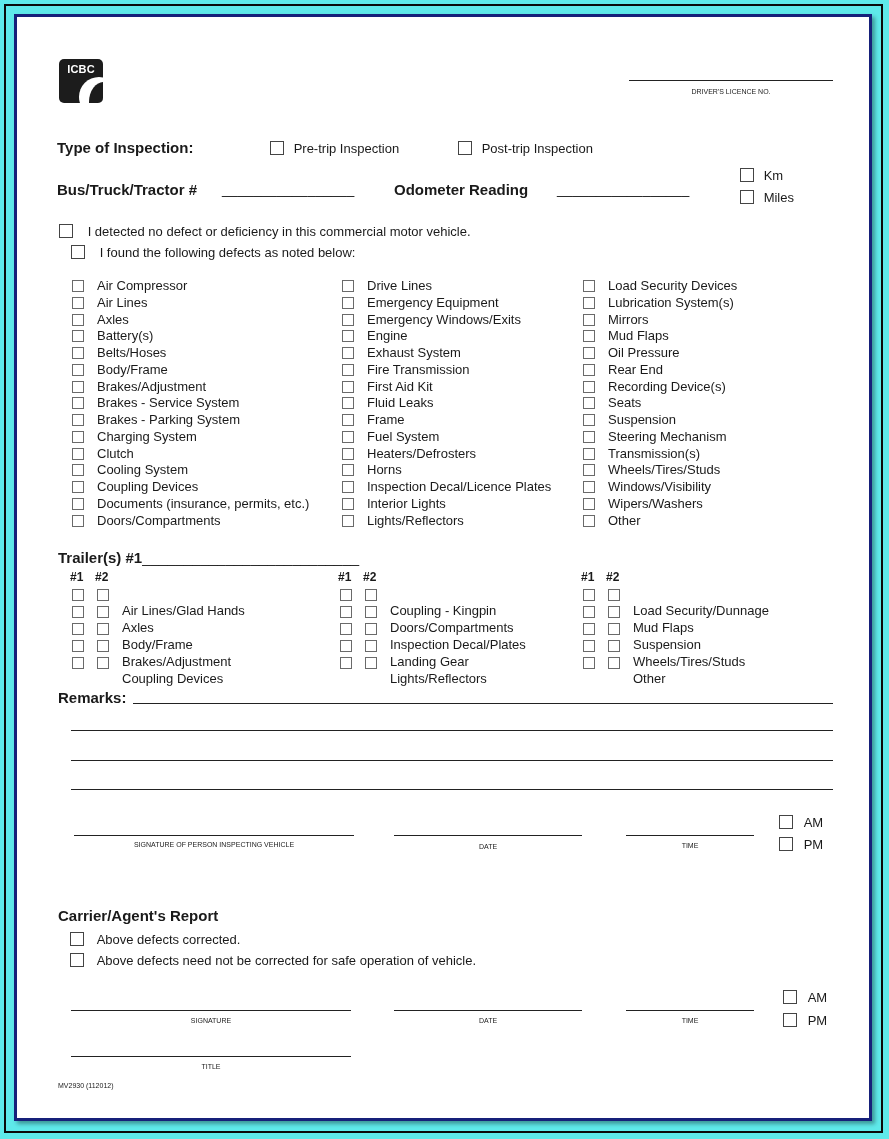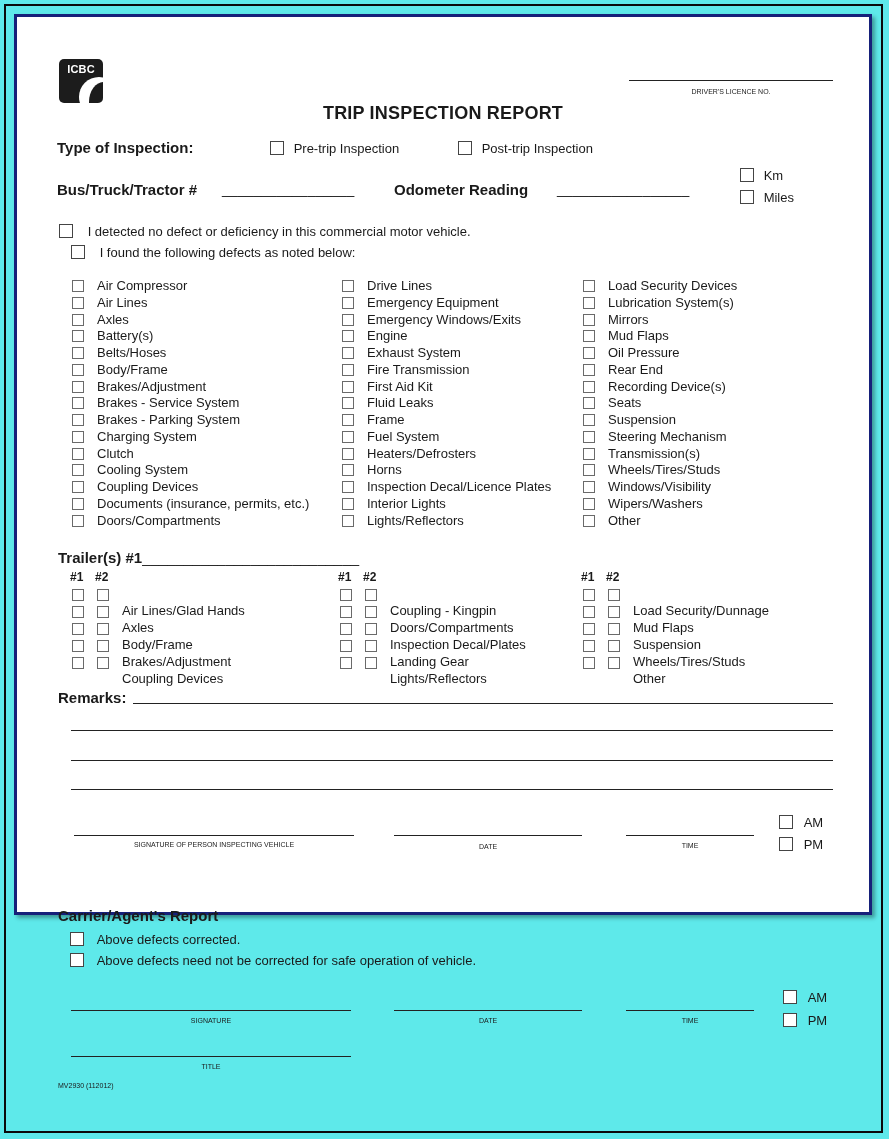--- a/index.html
+++ b/index.html
@@ -2,21 +2,21 @@
 <html><head>
 <meta charset="utf-8">
 <style>
   html, body { margin:0; padding:0; }
   body {
     width:889px; height:1139px; background:#5ee9ea; position:relative;
     font-family:"Liberation Sans", sans-serif; color:#1a1a1a; overflow:hidden;
   }
   .outer-line { position:absolute; left:4px; top:4px; width:879px; height:1129px; border:2px solid #0a0a0a; box-sizing:border-box; }
   .page {
-    position:absolute; left:14px; top:14px; width:858px; height:901px;
+    position:absolute; left:14px; top:14px; width:858px; height:1107px;
     background:#ffffff; border:3px solid #16207a; box-sizing:border-box;
     box-shadow: 3px 3px 4px rgba(0,0,0,0.35);
   }
   .abs { position:absolute; }
   .cb { display:inline-block; width:12px; height:12px; border:1px solid #6a6a6a; box-sizing:border-box; background:#fff; }
   .cb-lg { width:14px; height:14px; border:1.2px solid #444; }
   .logo { position:absolute; left:42px; top:42px; width:44px; height:44px; background:#1c1c1c; border-radius:5px; overflow:hidden; }
   .logo-text { position:absolute; left:0; right:0; top:4px; text-align:center; color:#fff; font-weight:bold; font-size:11px; letter-spacing:0.2px; }
   .logo-curve { position:absolute; left:20px; top:18px; width:40px; height:40px; border-radius:50%; background:#fff; }
   .logo-curve2 { position:absolute; left:30px; top:23px; width:30px; height:40px; border-radius:50%; background:#1c1c1c; }
@@ -45,21 +45,20 @@
 
   <div class="logo">
     <div class="logo-curve"></div>
     <div class="logo-curve2"></div>
     <div class="logo-text">ICBC</div>
   </div>
 
   <div class="licence-line"></div>
   <div class="licence-label">DRIVER'S LICENCE NO.</div>
 
-  <div class="title">TRIP INSPECTION REPORT</div>
 
   <div class="abs h-label" style="left:40px; top:122px;">Type of Inspection:</div>
   <div class="abs opt" style="left:253px; top:124px;">
     <span class="cb cb-lg" style="vertical-align:-2px;"></span>
     <span style="margin-left:6px;">Pre-trip Inspection</span>
   </div>
   <div class="abs opt" style="left:441px; top:124px;">
     <span class="cb cb-lg" style="vertical-align:-2px;"></span>
     <span style="margin-left:6px;">Post-trip Inspection</span>
   </div>

